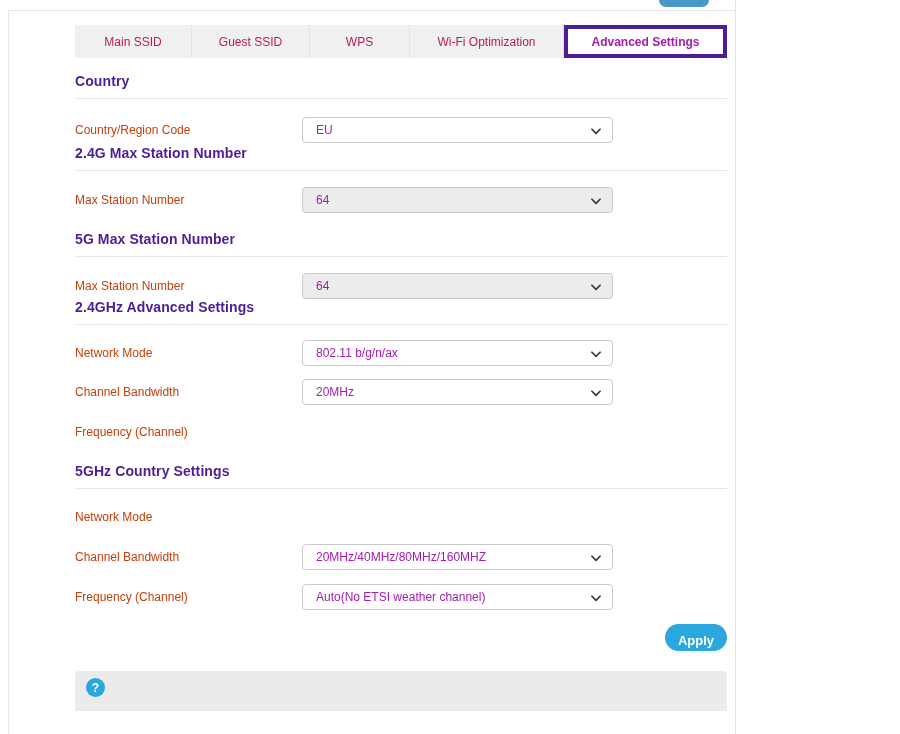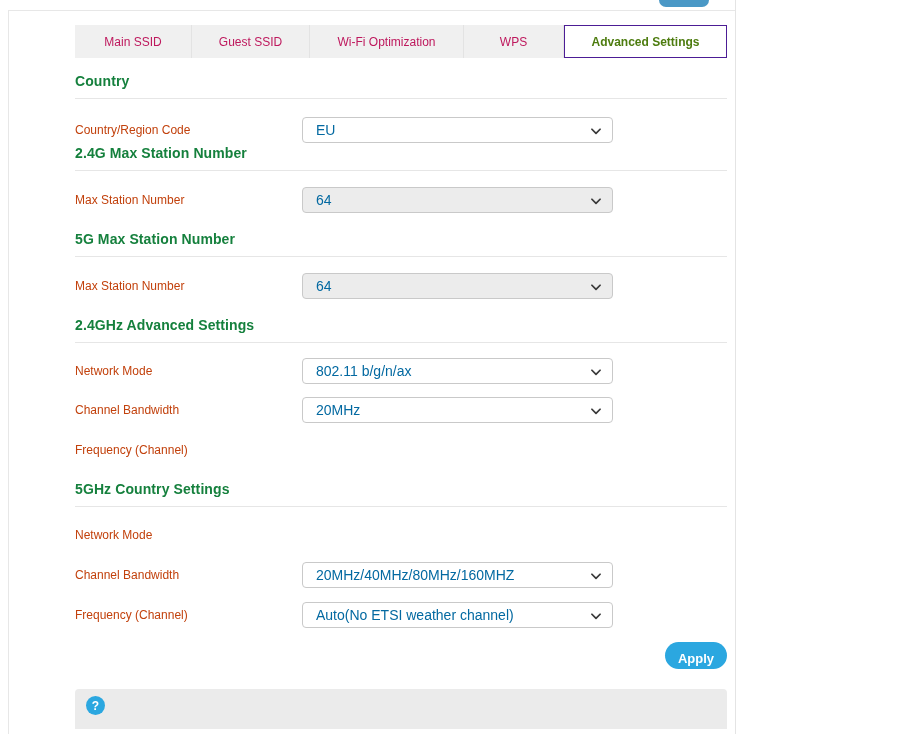--- a/index.html
+++ b/index.html
@@ -18,35 +18,35 @@
   .content{position:absolute;left:75px;top:0;width:652px;}
   
   .tabbar{display:flex;height:33px;}
   .tab{
     background:#f0f0f0;color:#be185d;font-size:12px;
     display:flex;align-items:center;justify-content:center;
     border-right:1px solid #e3e3e3;box-sizing:border-box;cursor:pointer;
   }
   .tab:last-child{border-right:none;}
   .tab.active{
-    background:#ffffff;border:1px solid #4c1d95;font-weight:bold;color:#4d7c0f;
+    background:#ffffff;border:4px solid #4c1d95;font-weight:bold;color:#a21caf;
   }
   .t0{width:117px}.t1{width:118px}.t2{width:100px}.t3{width:154px}.t4{width:163px}
   
-  .sec-heading{font-size:14px;font-weight:bold;color:#15803d;line-height:17px;letter-spacing:.1px;}
+  .sec-heading{font-size:14px;font-weight:bold;color:#4c1d95;line-height:17px;letter-spacing:.1px;}
   .divider{height:1px;background:#e6e6e6;}
   .field-row{display:flex;align-items:center;height:26px;}
   .field-label{width:227px;font-size:12px;color:#c2410c;}
   .selectbox{
     position:relative;width:311px;height:26px;box-sizing:border-box;
     border:1px solid #c9c9c9;border-radius:4px;background:#ffffff;
     display:flex;align-items:center;padding-left:13px;cursor:pointer;
   }
   .selectbox.disabled{background:#ececec;}
-  .select-value{font-size:14px;color:#0369a1;}
+  .select-value{font-size:12px;color:#a21caf;}
   .chevron{position:absolute;right:9px;top:6px;width:14px;height:14px;display:block;}
   
   .apply-row{display:flex;justify-content:flex-end;height:27px;}
   .apply{
     min-width:52px;height:27px;border:none;border-radius:14px;
     background:#2ba7e0;color:#ffffff;font-weight:bold;font-size:13px;
     font-family:inherit;padding:9px 13px;cursor:pointer;
   }
   
   .footer{height:40px;background:#ebebeb;border-radius:4px 4px 0 0;}
@@ -63,22 +63,22 @@
   <div class="edge-top"></div>
   <div class="edge-left"></div>
   <div class="edge-right"></div>
   <div class="top-pill"></div>
 
   <div class="content">
 
     <div class="tabbar" style="margin-top:25px">
       <div class="tab t0">Main SSID</div>
       <div class="tab t1">Guest SSID</div>
+      <div class="tab t2">WPS</div>
       <div class="tab t3">Wi-Fi Optimization</div>
-      <div class="tab t2">WPS</div>
       <div class="tab t4 active">Advanced Settings</div>
     </div>
 
     <div class="sec-heading" style="margin-top:15px">Country</div>
     <div class="divider" style="margin-top:8px"></div>
     <div class="field-row" style="margin-top:18px">
       <div class="field-label">Country/Region Code</div>
       <div class="selectbox">
         <span class="select-value">EU</span>
         <span class="chevron">
@@ -110,21 +110,21 @@
       <div class="selectbox disabled">
         <span class="select-value">64</span>
         <span class="chevron">
           <svg viewBox="0 0 24 24" width="14" height="14">
               <path d="M5 9l7 7 7-7" fill="none" stroke="#3a3a3a" stroke-width="3" stroke-linecap="round" stroke-linejoin="round"></path>
             </svg>
         </span>
       </div>
     </div>
 
-    <div class="sec-heading" style="margin-top:18px">2.4GHz Advanced Settings</div>
+    <div class="sec-heading" style="">2.4GHz Advanced Settings</div>
     <div class="divider" style="margin-top:8px"></div>
     <div class="field-row" style="margin-top:15px">
       <div class="field-label">Network Mode</div>
       <div class="selectbox">
         <span class="select-value">802.11 b/g/n/ax</span>
         <span class="chevron">
           <svg viewBox="0 0 24 24" width="14" height="14">
               <path d="M5 9l7 7 7-7" fill="none" stroke="#3a3a3a" stroke-width="3" stroke-linecap="round" stroke-linejoin="round"></path>
             </svg>
         </span>

